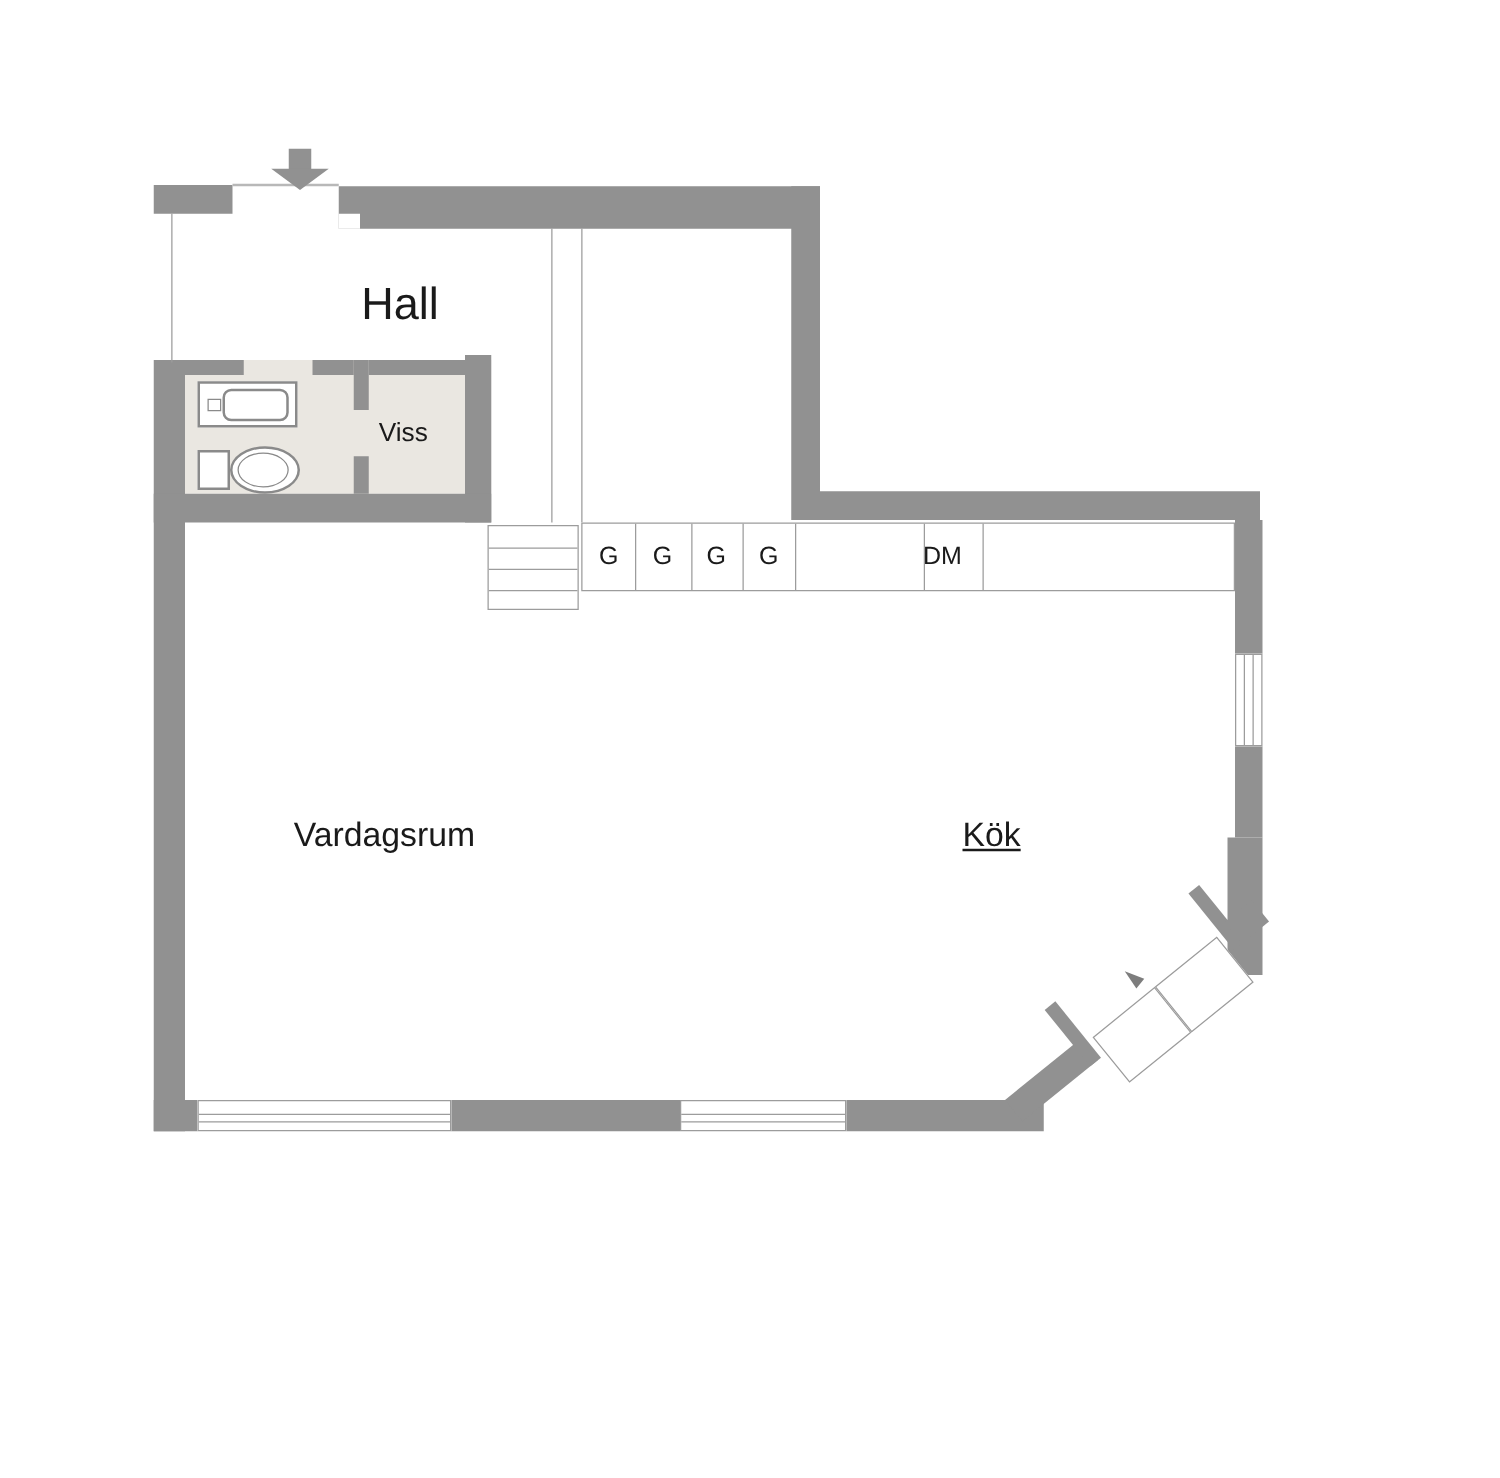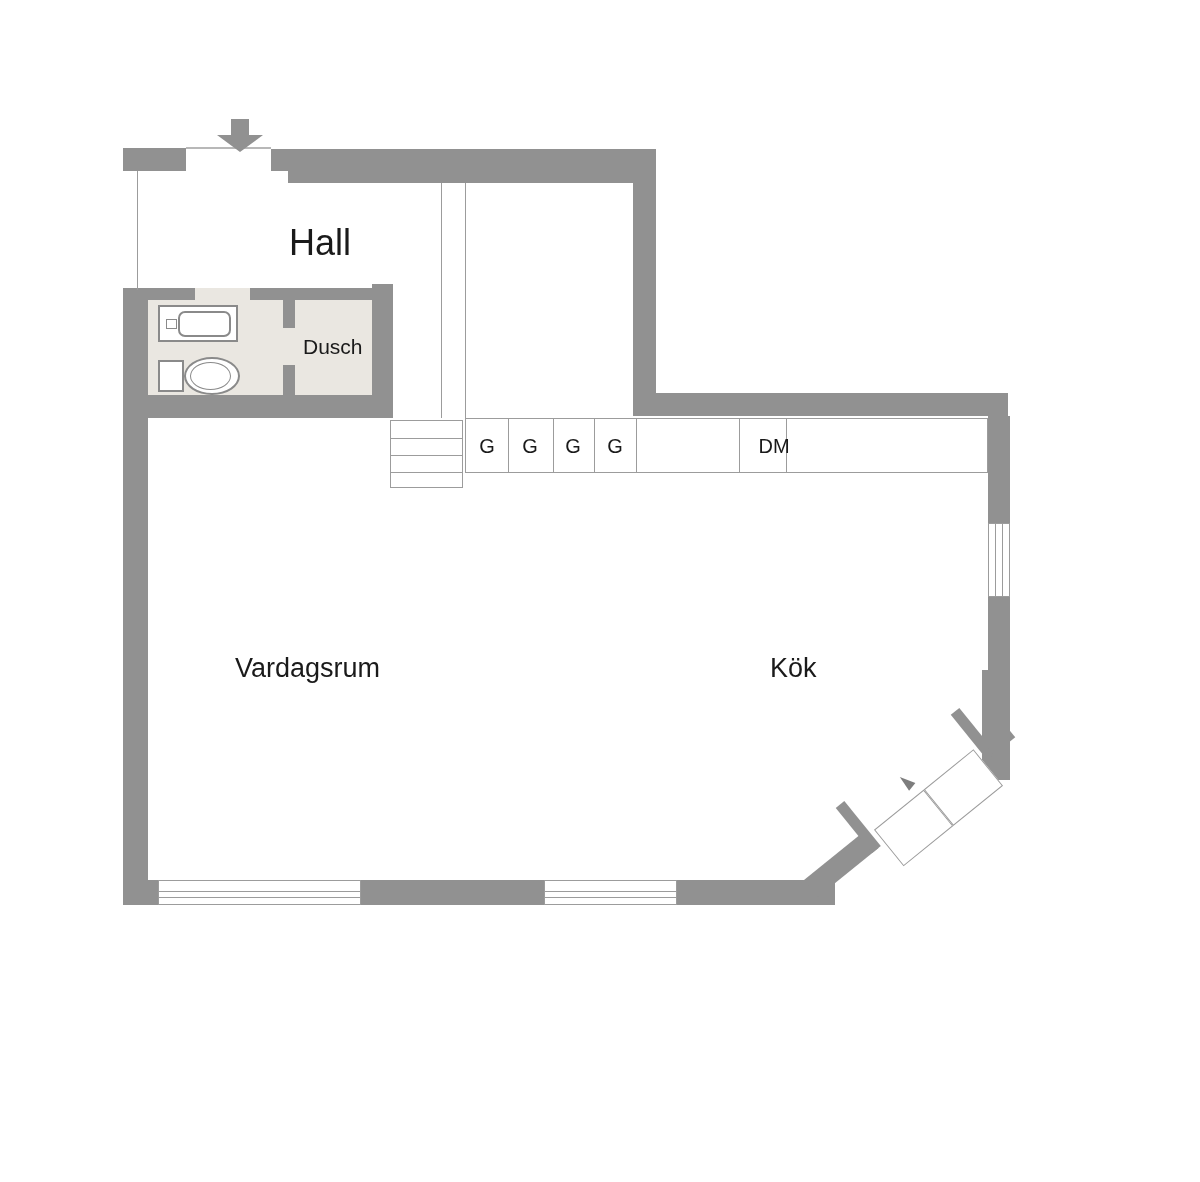--- a/index.html
+++ b/index.html
@@ -91,33 +91,33 @@
     <div class="vline" style="left:87px;top:0;height:100%;"></div>
     <div class="vline" style="left:128px;top:0;height:100%;"></div>
     <div class="vline" style="left:170px;top:0;height:100%;"></div>
     <div class="vline" style="left:273px;top:0;height:100%;"></div>
     <div class="vline" style="left:320px;top:0;height:100%;"></div>
     <span class="cab-label" style="left:21px;">G</span>
     <span class="cab-label" style="left:64px;">G</span>
     <span class="cab-label" style="left:107px;">G</span>
     <span class="cab-label" style="left:149px;">G</span>
     <span class="cab-label" style="left:221px;"></span>
-    <span class="cab-label" style="left:308px;">DM</span>
+    <span class="cab-label" style="left:288px;">DM</span>
     <span class="cab-label" style="left:421px;"></span>
   </div>
 
   <div class="abs" style="left:804px;top:880px;width:0;height:0;transform:rotate(-39deg);transform-origin:0 0;">
     <div class="wall" style="left:0;top:0;width:78px;height:22px;"></div>
     <div class="wall" style="left:70px;top:-36px;width:11px;height:58px;"></div>
     <div class="leaf" style="left:86px;top:5px;width:64px;height:47px;"></div>
     <div class="leaf" style="left:150px;top:5px;width:64px;height:47px;"></div>
     <div class="abs" style="left:136px;top:-20px;width:0;height:0;border-left:5px solid transparent;border-right:5px solid transparent;border-bottom:16px solid #7d7d7d;transform:rotate(-12deg);"></div>
     <div class="wall" style="left:218px;top:-36px;width:11px;height:58px;"></div>
     <div class="wall" style="left:226px;top:0;width:28px;height:22px;"></div>
   </div>
 
   <div class="label" style="left:277px;top:222px;font-size:36px;margin-left:12px;">Hall</div>
-  <div class="label" style="left:303px;top:335px;font-size:21px;">Dusch</div>
+  <div class="label" style="left:303px;top:335px;font-size:21px;">Viss</div>
   <div class="label" style="left:235px;top:653px;font-size:27px;">Vardagsrum</div>
-  <div class="label" style="left:770px;top:653px;font-size:27px;">Kök</div>
+  <div class="label" style="left:770px;top:653px;font-size:27px;text-decoration:underline;">Kök</div>
 
 
 </div>
 
 </body></html>

